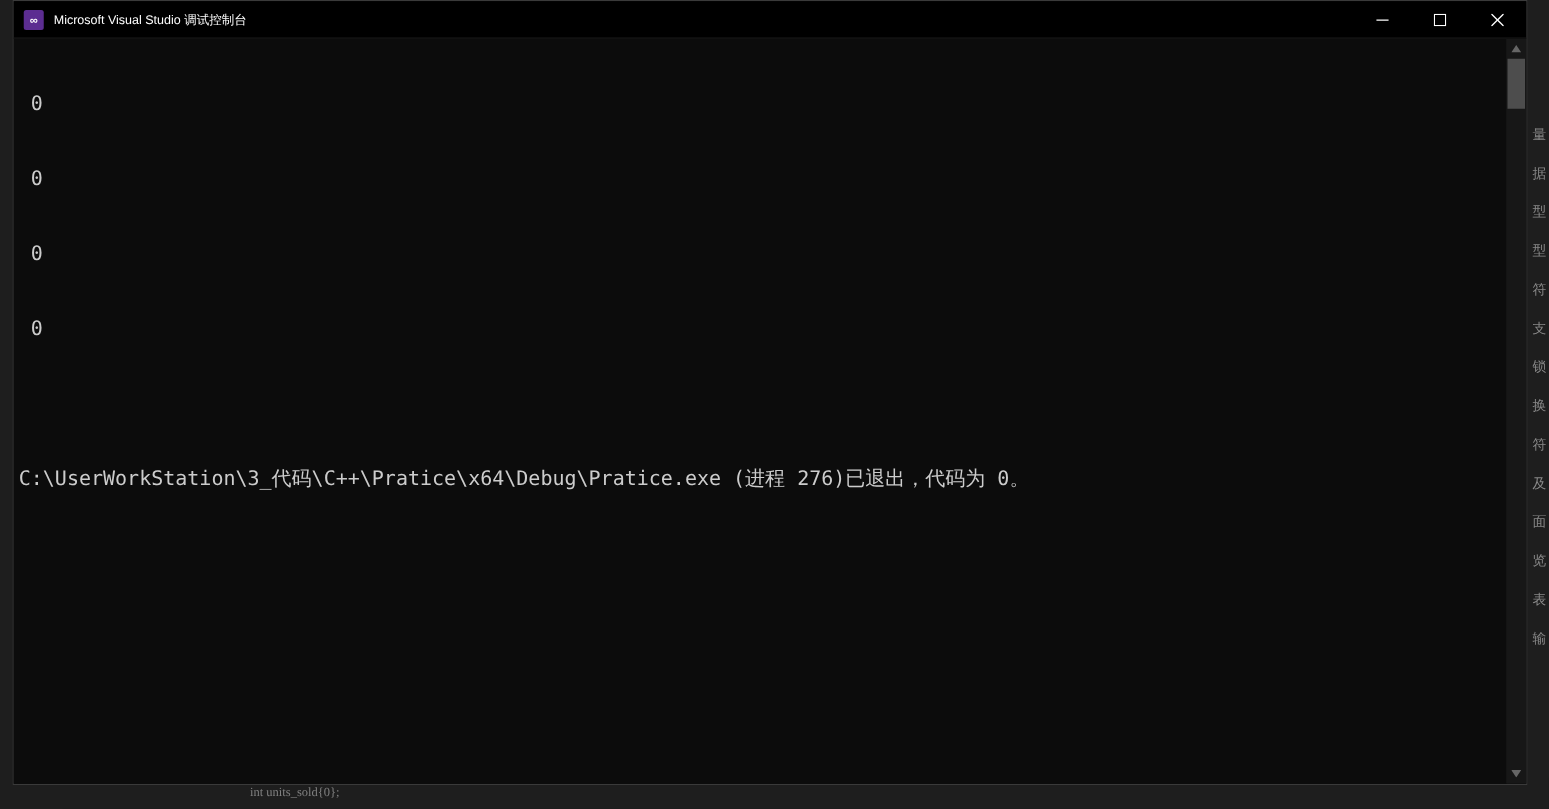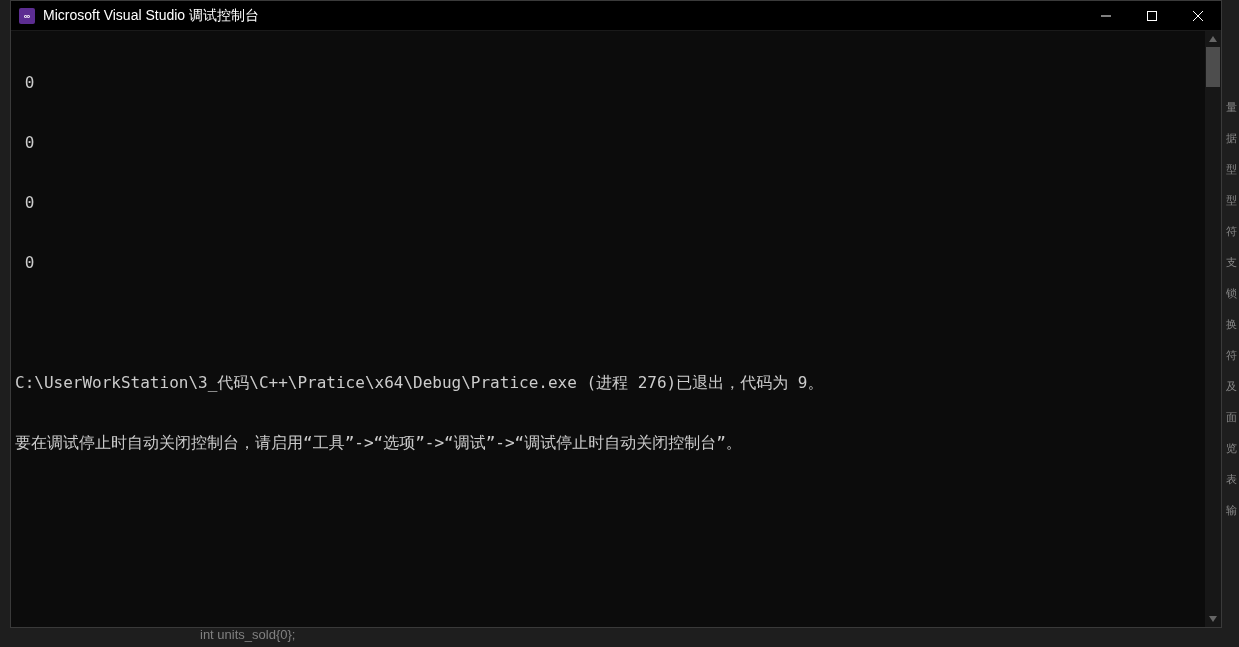--- a/index.html
+++ b/index.html
@@ -24,22 +24,22 @@
       background: #1e1e1e;
     }
     .bg-editor-bottom {
       position: absolute;
       left: 50px;
       bottom: 0;
       right: 0;
       height: 25px;
       background: #1e1e1e;
       color: #808080;
-      font-family: Liberation Sans, sans-serif;
-      font-size: 13px;
+      font-family: Liberation Serif, serif;
+      font-size: 10px;
       padding-left: 150px;
       display: flex;
       align-items: center;
       white-space: pre;
     }
     .bg-right-strip {
       position: absolute;
       right: 0;
       top: 100px;
       bottom: 20px;
@@ -90,21 +90,21 @@
       border-radius: 2px;
       display: flex;
       align-items: center;
       justify-content: center;
       font-size: 9px;
       color: #fff;
       font-weight: bold;
     }
     .title-text {
       color: #ffffff;
-      font-size: 14px;
+      font-size: 10px;
     }
     .titlebar-right {
       display: flex;
       height: 100%;
     }
     .win-btn {
       width: 46px;
       height: 30px;
       display: flex;
       align-items: center;
@@ -227,22 +227,21 @@
       </div>
     </div>
   </div>
   <div class="console-body">
     <div class="console-content">
       <div class="line"> 0</div>
       <div class="line"> 0</div>
       <div class="line"> 0</div>
       <div class="line"> 0</div>
       <div class="line"></div>
-      <div class="line">C:\UserWorkStation\3_代码\C++\Pratice\x64\Debug\Pratice.exe (进程 276)已退出，代码为 9。</div>
-      <div class="line">要在调试停止时自动关闭控制台，请启用“工具”-&gt;“选项”-&gt;“调试”-&gt;“调试停止时自动关闭控制台”。</div>
+      <div class="line">C:\UserWorkStation\3_代码\C++\Pratice\x64\Debug\Pratice.exe (进程 276)已退出，代码为 0。</div>
     </div>
     <div class="scrollbar-v">
       <div class="scrollbar-arrow top">
         <svg width="8" height="6" viewBox="0 0 8 6">
             <path d="M4 0 L8 6 L0 6 Z" fill="#666"></path>
           </svg>
       </div>
       <div class="scrollbar-thumb"></div>
       <div class="scrollbar-arrow bottom">
         <svg width="8" height="6" viewBox="0 0 8 6">

